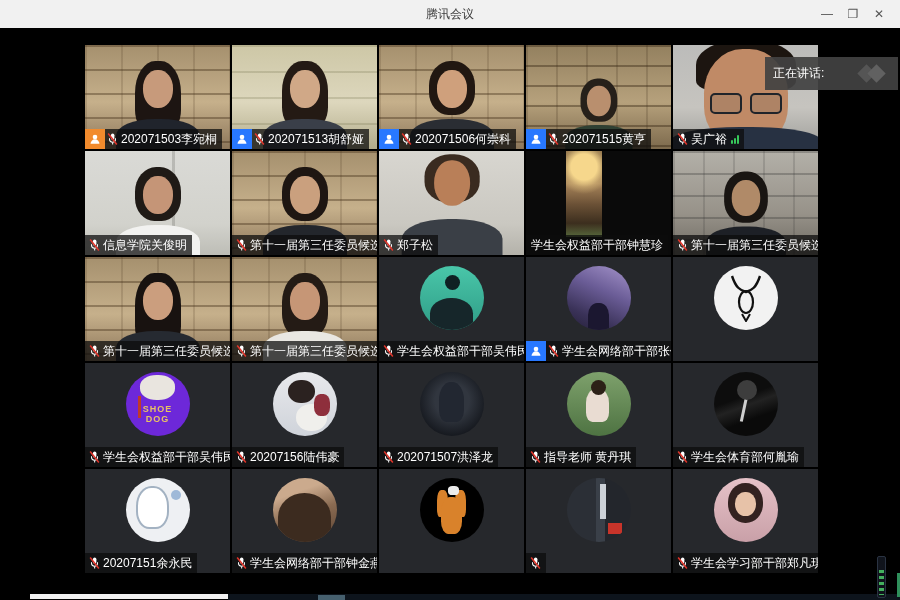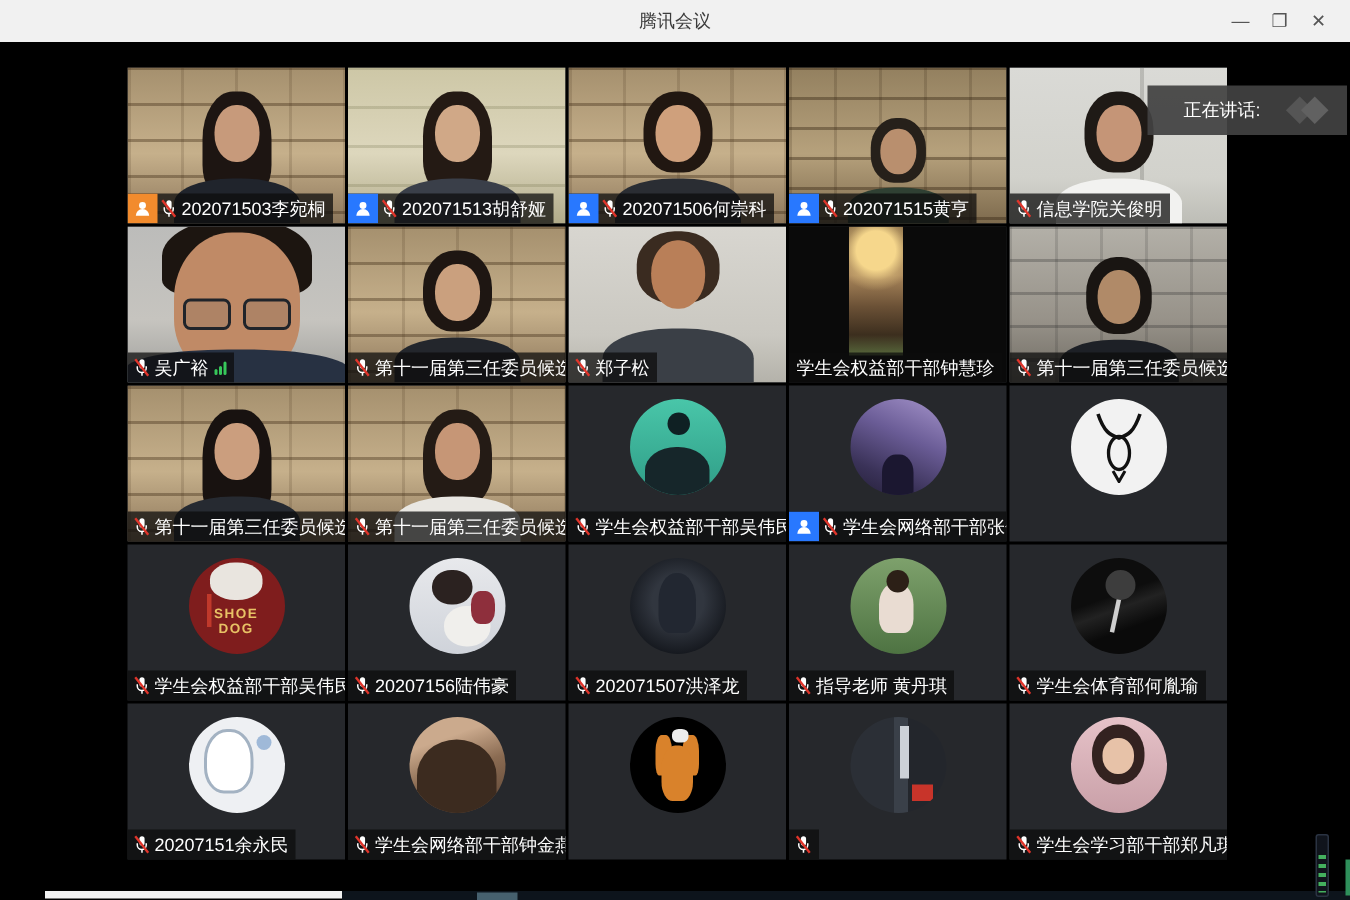--- a/index.html
+++ b/index.html
@@ -92,21 +92,21 @@
   .avatar{position:absolute;left:50%;top:9px;width:64px;height:64px;margin-left:-32px;
     border-radius:50%;overflow:hidden;}
   .avatar::before,.avatar::after{content:"";position:absolute;}
   .av-teal{background:linear-gradient(180deg,#49c6a9 0%,#2f9c86 100%);}
   .av-teal::before{left:16%;right:16%;bottom:0;height:50%;border-radius:48% 48% 0 0;background:#16262a;}
   .av-teal::after{left:40%;top:14%;width:15px;height:15px;border-radius:50%;background:#0f2023;}
   .av-sky{background:linear-gradient(205deg,#a695cc 0%,#6a5c96 40%,#3a3258 75%,#241f38 100%);}
   .av-sky::before{left:34%;bottom:0;width:32%;height:42%;border-radius:45% 45% 0 0;background:#1b1730;}
   .av-goat{background:#f2f2f2;}
   .av-goat svg{position:absolute;left:14px;top:8px;}
-  .av-shoedog{background:#7f1d1d;}
+  .av-shoedog{background:#6d28d9;}
   .av-shoedog::before{left:22%;top:5%;width:56%;height:38%;background:#e9e5df;border-radius:46%;}
   .av-shoedog::after{left:20%;top:38%;width:3px;height:34%;background:#c0392b;}
   .avtext{position:absolute;left:0;right:0;top:50%;text-align:center;
     font-size:9px;font-weight:bold;line-height:1.15;color:#e8c265;width:34px;margin:0 auto;
     letter-spacing:1px;word-spacing:40px;}
   .av-boy{background:linear-gradient(180deg,#e8e9ec,#cfd3da);}
   .av-boy::before{left:24%;top:12%;width:42%;height:36%;border-radius:48%;background:#2b2220;
     box-shadow:10px 26px 0 2px #f0efec;}
   .av-boy::after{right:10%;top:34%;width:16px;height:22px;border-radius:40%;background:#8e2f3c;}
   .av-dark{background:radial-gradient(circle at 50% 45%,#31363f 0 36%,#15181e 75%);}
@@ -128,21 +128,21 @@
     box-shadow:-9px -12px 0 -5px #d9822b,9px -12px 0 -5px #d9822b;}
   .av-cat::after{left:44%;top:12%;width:11px;height:9px;border-radius:40%;background:#ececec;}
   .av-flag{background:linear-gradient(90deg,#2b2f36 0 45%,#3a4049 45% 60%,#23262c 60%);}
   .av-flag::before{left:52%;top:10%;width:6px;height:54%;background:#ccd1d7;}
   .av-flag::after{right:13%;bottom:12%;width:14px;height:11px;background:#c8342a;}
   .av-girl{background:linear-gradient(180deg,#e6c2c8,#c9a0a8);}
   .av-girl::before{left:22%;top:8%;width:56%;height:62%;border-radius:48%;background:#332220;}
   .av-girl::after{left:34%;top:22%;width:21px;height:24px;border-radius:48%;background:#e7c2a8;}
   
   .speaking{position:absolute;left:765px;top:29px;width:133px;height:33px;
-    background:rgba(66,66,66,.93);display:flex;align-items:center;padding:0 24px;
+    background:rgba(66,66,66,.93);display:flex;align-items:center;padding:0 8px;
     box-sizing:border-box;color:#fff;font-size:12px;}
   .tm-logo{position:absolute;right:8px;top:8px;width:34px;height:18px;}
   .tm-logo i{position:absolute;width:13px;height:13px;transform:rotate(45deg);display:block;}
   .tm-logo i:nth-child(1){left:4px;top:2px;background:#555;}
   .tm-logo i:nth-child(2){left:14px;top:2px;background:#616161;}
   
   .strip-dark{position:absolute;left:228px;right:0;bottom:0;height:6px;background:#0d141c;}
   .strip-white{position:absolute;left:30px;bottom:1px;width:198px;height:5px;background:#f2f2f2;}
   .strip-teal{position:absolute;left:318px;bottom:0;width:27px;height:5px;background:#46606e;}
   .strip-green{position:absolute;right:0;bottom:3px;width:3px;height:24px;background:#2f8f5b;}
@@ -263,40 +263,20 @@
               <rect x="5" y="1" width="4.4" height="8" rx="2.2" fill="#fff"></rect>
               <path d="M3.2 7v1.4a3.8 3.8 0 0 0 7.6 0V7" stroke="#fff" stroke-width="1.3" fill="none"></path>
               <line x1="7.2" y1="12.6" x2="7.2" y2="15" stroke="#fff" stroke-width="1.3"></line>
               <line x1="1.5" y1="1" x2="12.5" y2="15" stroke="#e0352b" stroke-width="2"></line>
             </svg>
           </span>
           <span class="pname">202071515黄亨</span>
         </div>
       </div>
       <div class="tile">
-        <div class="video v-office">
-          <div class="person">
-            <i class="hair"></i>
-            <i class="face"></i>
-            <i class="torso"></i>
-          </div>
-        </div>
-        <div class="label">
-          <span class="micwrap">
-            <svg width="11" height="14" viewBox="0 0 14 16">
-              <rect x="5" y="1" width="4.4" height="8" rx="2.2" fill="#fff"></rect>
-              <path d="M3.2 7v1.4a3.8 3.8 0 0 0 7.6 0V7" stroke="#fff" stroke-width="1.3" fill="none"></path>
-              <line x1="7.2" y1="12.6" x2="7.2" y2="15" stroke="#fff" stroke-width="1.3"></line>
-              <line x1="1.5" y1="1" x2="12.5" y2="15" stroke="#e0352b" stroke-width="2"></line>
-            </svg>
-          </span>
-          <span class="pname">信息学院关俊明</span>
-        </div>
-      </div>
-      <div class="tile">
         <div class="video v-face">
           <div class="person">
             <i class="hair"></i>
             <i class="face"></i>
             <i class="torso"></i>
           </div>
         </div>
         <div class="label">
           <span class="micwrap">
             <svg width="11" height="14" viewBox="0 0 14 16">
@@ -305,20 +285,40 @@
               <line x1="7.2" y1="12.6" x2="7.2" y2="15" stroke="#fff" stroke-width="1.3"></line>
               <line x1="1.5" y1="1" x2="12.5" y2="15" stroke="#e0352b" stroke-width="2"></line>
             </svg>
           </span>
           <span class="pname">吴广裕</span>
           <span class="sigwrap">
             <i></i>
             <i></i>
             <i></i>
           </span>
+        </div>
+      </div>
+      <div class="tile">
+        <div class="video v-office">
+          <div class="person">
+            <i class="hair"></i>
+            <i class="face"></i>
+            <i class="torso"></i>
+          </div>
+        </div>
+        <div class="label">
+          <span class="micwrap">
+            <svg width="11" height="14" viewBox="0 0 14 16">
+              <rect x="5" y="1" width="4.4" height="8" rx="2.2" fill="#fff"></rect>
+              <path d="M3.2 7v1.4a3.8 3.8 0 0 0 7.6 0V7" stroke="#fff" stroke-width="1.3" fill="none"></path>
+              <line x1="7.2" y1="12.6" x2="7.2" y2="15" stroke="#fff" stroke-width="1.3"></line>
+              <line x1="1.5" y1="1" x2="12.5" y2="15" stroke="#e0352b" stroke-width="2"></line>
+            </svg>
+          </span>
+          <span class="pname">信息学院关俊明</span>
         </div>
       </div>
       <div class="tile">
         <div class="video v-bse">
           <div class="person">
             <i class="hair"></i>
             <i class="face"></i>
             <i class="torso"></i>
           </div>
         </div>

